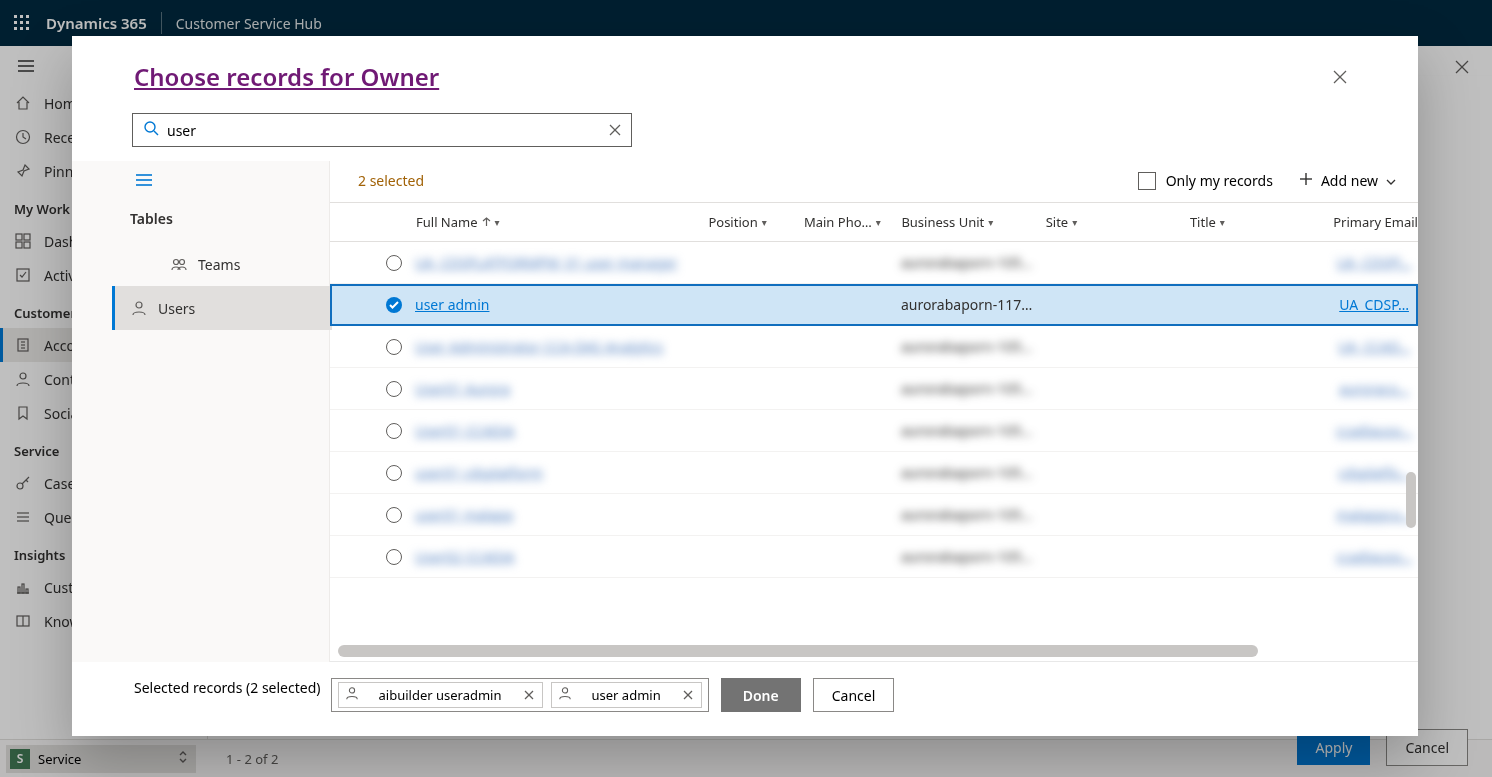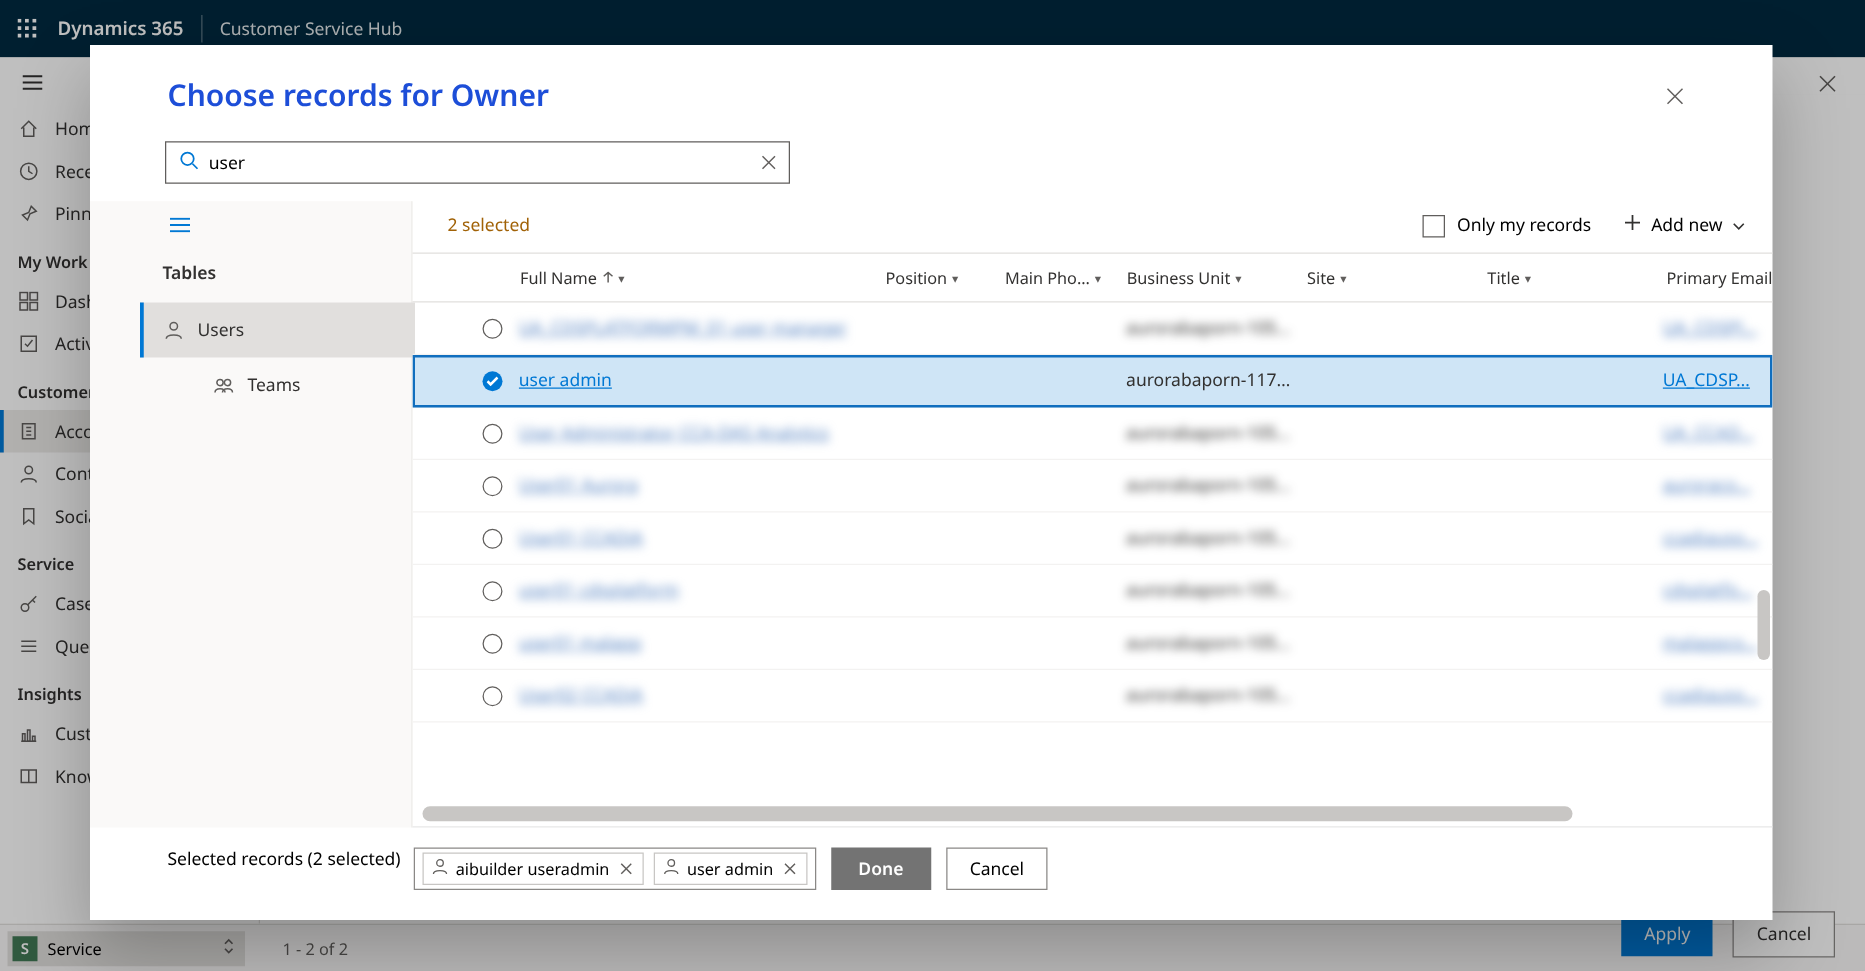--- a/index.html
+++ b/index.html
@@ -33,21 +33,21 @@
 .flyout-footer { position:absolute; bottom:0; right:0; height:60px; display:flex; align-items:center; gap:16px; padding-right:24px;}
 .flyout-footer .btn-primary { background:#0078d4; color:#fff; border:none; padding:8px 18px; font-size:14px; cursor:pointer;}
 .flyout-footer .btn-secondary { background:#fff; color:#323130; border:1px solid #8a8886; padding:8px 18px; font-size:14px; cursor:pointer;}
 
 
 .scrim { position:absolute; inset:0; background: rgba(0,0,0,.25); }
 
 
 .dialog { position:absolute; left: 72px; top: 36px; width: 1346px; height: 700px; background:#fff; box-shadow: 0 24px 54px rgba(0,0,0,.25); display:flex; flex-direction:column;}
 .dlg-header { display:flex; align-items:center; justify-content:space-between; padding: 24px 62px 8px; }
-.dlg-title { font-size: 24px; font-weight:600; color:#1d4ed8; }
+.dlg-title { font-size: 24px; font-weight:600; color:#701a75;text-decoration:underline; }
 .dlg-close { width:32px; height:32px; display:flex; align-items:center; justify-content:center; cursor:pointer;}
 
 .dlg-search { margin: 12px 0 0 60px; width: 500px; display:flex; align-items:center; gap:8px; border:1px solid #605e5c; height:34px; padding:0 10px; }
 .dlg-search input { flex:1; border:none; outline:none; font-size:14px; }
 .dlg-search .clear { cursor:pointer; color:#605e5c; }
 
 .dlg-body { flex:1; display:flex; margin-top: 14px; min-height:0; }
 .tables-pane { width: 258px; border-right:1px solid #edebe9; padding-top: 4px; background:#faf9f8;}
 .tables-pane .tp-hamburger { padding: 4px 0 4px 64px; }
 .tables-heading { padding: 14px 0 14px 58px; font-size:14px; font-weight:600; color:#323130; }
@@ -77,33 +77,33 @@
 .gr .cell { font-size:14px; overflow:hidden; text-overflow:ellipsis; white-space:nowrap;}
 .cell.link { color:#0078d4; text-decoration:underline; cursor:pointer;}
 .cell.blur { filter: blur(4px); color:#5b87c4;}
 .fake-scrollbar-h { position:absolute; bottom:4px; left:8px; height:12px; width:920px; background:#c8c6c4; border-radius:6px; }
 .fake-scrollbar-v { position:absolute; right:2px; top:230px; width:10px; height:56px; background:#c8c6c4; border-radius:5px;}
 
 .dlg-footer { padding: 16px 62px 24px; display:flex; flex-direction:row; gap:10px;}
 .sel-label { font-size:14px; }
 .sel-row { display:flex; align-items:center; gap:12px; }
 .chips { flex:1; display:flex; align-items:center; gap:8px; border:1px solid #8a8886; min-height:34px; padding: 2px 6px; }
-.chip { display:flex; align-items:center; gap:6px; border:1px solid #c8c6c4; background:#fff; height:26px; padding:0 6px; font-size:13px; }
+.chip { display:flex; align-items:center; gap:20px; border:1px solid #c8c6c4; background:#fff; height:26px; padding:0 6px; font-size:13px; }
 .chip .rm { cursor:pointer; color:#605e5c; padding:0 2px;}
 .btn-done { background:#737373; color:#fff; border:none; height:34px; padding:0 22px; font-size:14px; font-weight:600; cursor:pointer;}
 .btn-cancel { background:#fff; border:1px solid #8a8886; height:34px; padding:0 18px; font-size:14px; cursor:pointer;}
 
 
 .c-name { width: 300px; }
 .c-pos  { width: 98px; }
 .c-phone{ width: 100px; }
 .c-bu   { width: 148px; }
 .c-site { width: 148px; }
 .c-title{ width: 144px; }
-.c-email{ width: 90px; text-align:left;}
+.c-email{ width: 90px; text-align:center;}
 </style>
 </head>
 <body>
 
 <div class="page-shim">
   <div class="topbar">
     <div class="waffle-icon">
       <svg width="16" height="16" viewBox="0 0 16 16">
           <g fill="#fff">
             <rect x="0" y="0" width="3" height="3"></rect>
@@ -318,38 +318,38 @@
         <svg width="16" height="12" viewBox="0 0 16 12">
             <g stroke="#0078d4" stroke-width="1.6">
               <line x1="0" y1="1" x2="16" y2="1"></line>
               <line x1="0" y1="6" x2="16" y2="6"></line>
               <line x1="0" y1="11" x2="16" y2="11"></line>
             </g>
           </svg>
       </div>
       <div class="tables-heading">Tables</div>
       <div id="tables-list">
-          <div class="tp-item active">
-            <span class="ic">
-              <svg width="16" height="16" viewBox="0 0 16 16" fill="none" stroke="#605e5c" stroke-width="1.2">
-                <circle cx="8" cy="5" r="3"></circle>
-                <path d="M2 15 C2 11 14 11 14 15"></path>
-              </svg>
-            </span>
-            <span>Users</span>
-          </div>
           <div class="tp-item">
             <span class="ic">
               <svg width="16" height="16" viewBox="0 0 16 16" fill="none" stroke="#605e5c" stroke-width="1.2">
                 <circle cx="5" cy="6" r="2.5"></circle>
                 <circle cx="11" cy="6" r="2.5"></circle>
                 <path d="M1 14 C1 10 9 10 9 14 M7 14 C7 10 15 10 15 14"></path>
               </svg>
             </span>
             <span>Teams</span>
+          </div>
+          <div class="tp-item active">
+            <span class="ic">
+              <svg width="16" height="16" viewBox="0 0 16 16" fill="none" stroke="#605e5c" stroke-width="1.2">
+                <circle cx="8" cy="5" r="3"></circle>
+                <path d="M2 15 C2 11 14 11 14 15"></path>
+              </svg>
+            </span>
+            <span>Users</span>
           </div>
         </div>
     </div>
 
     <div class="grid-pane">
       <div class="grid-toolbar">
         <div class="selcount">2 selected</div>
         <div class="grow"></div>
         <div class="only-my">
           <span class="chk"></span>

